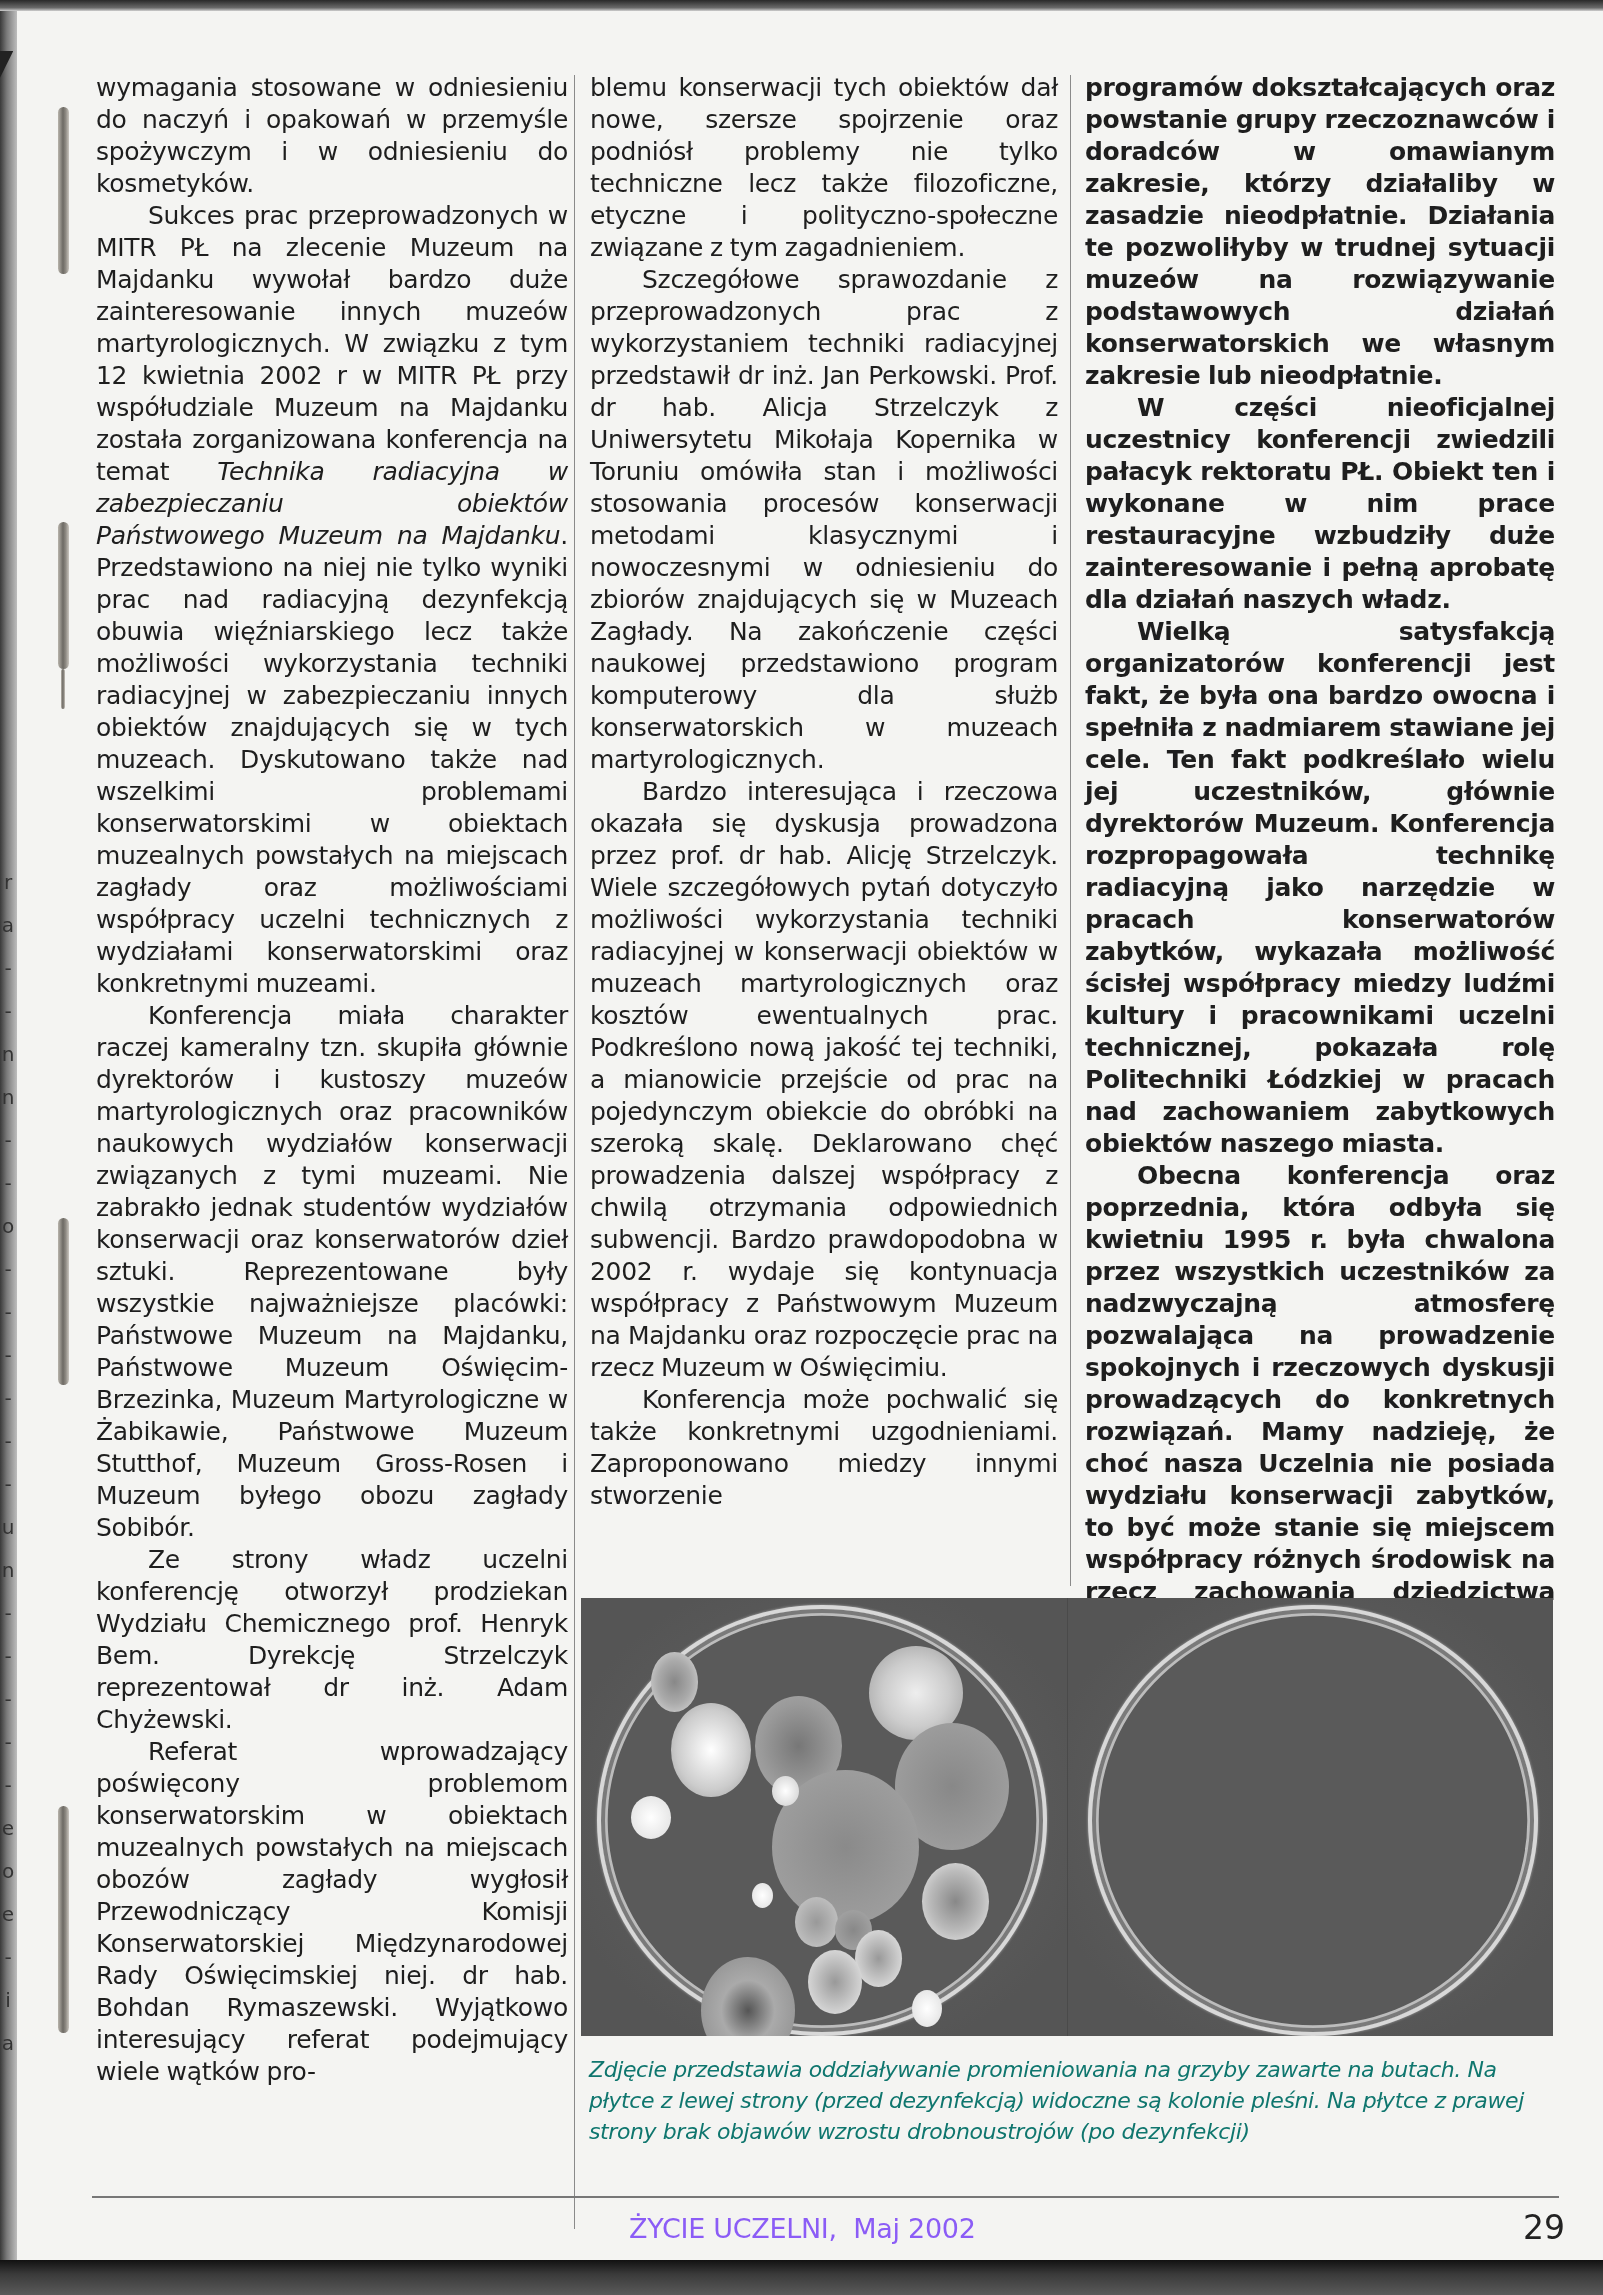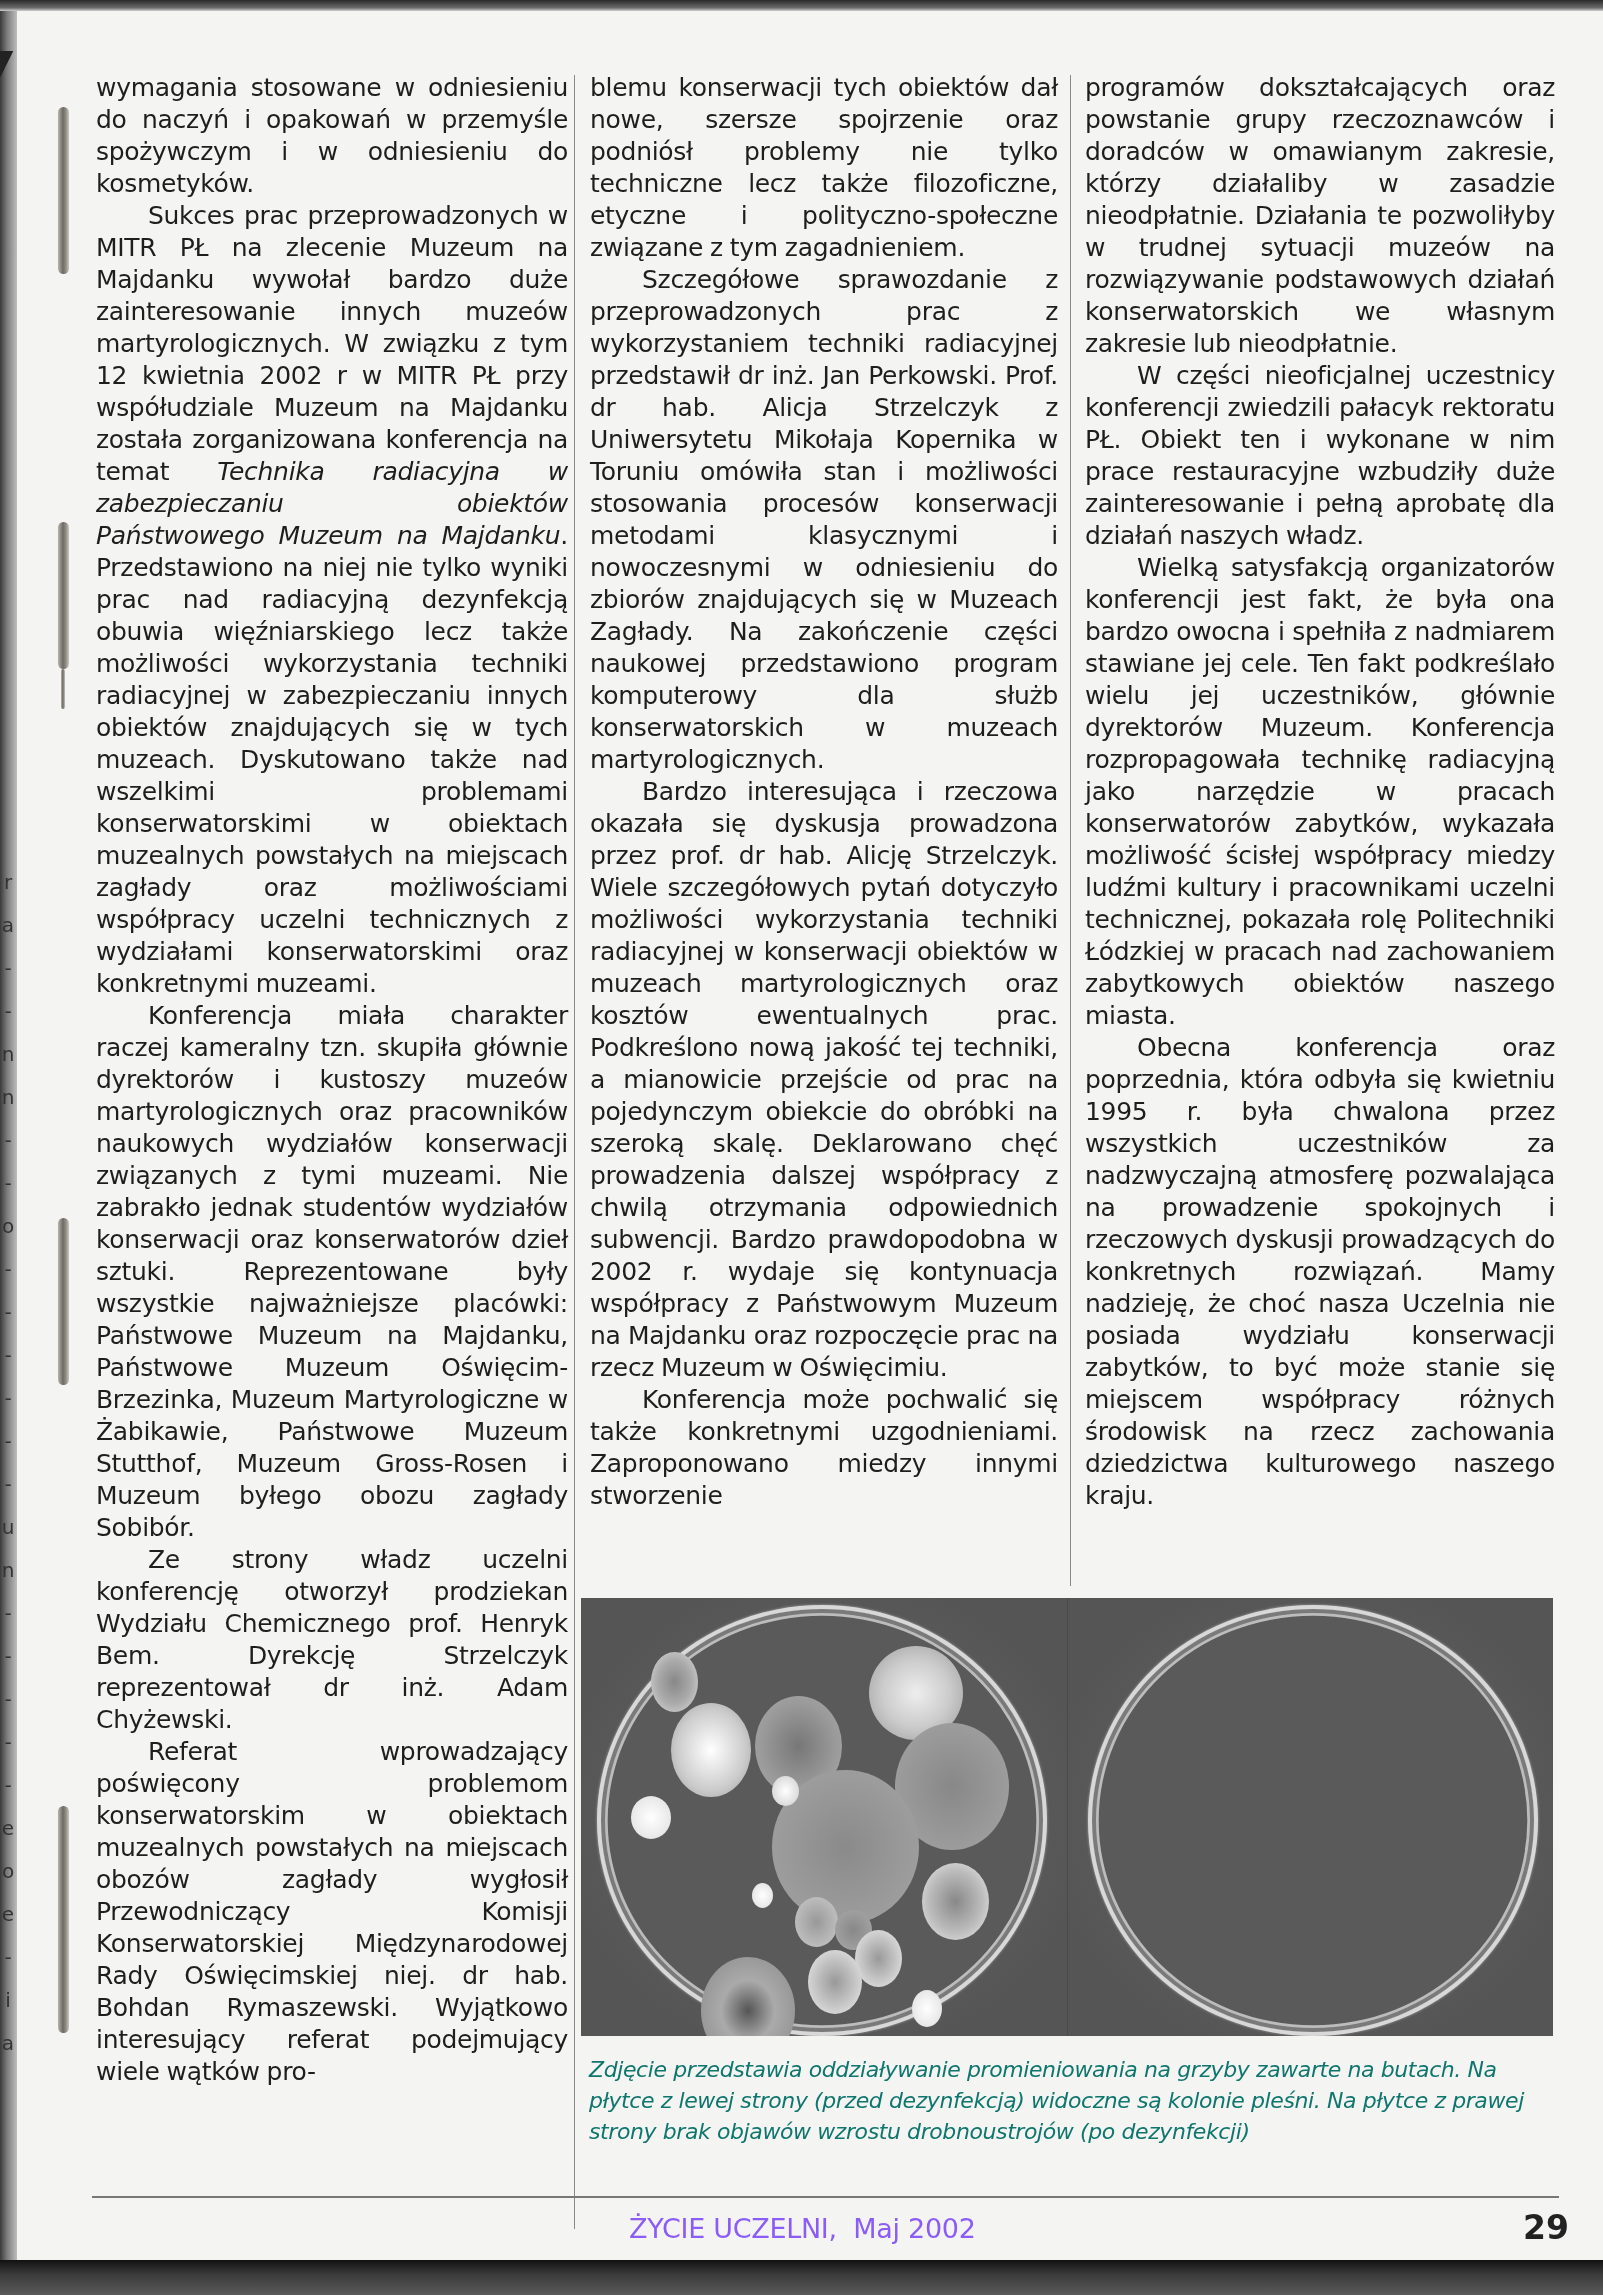--- a/index.html
+++ b/index.html
@@ -36,21 +36,21 @@
   .col {
     position: absolute; top: 72px; width: 472px;
     font-size: 25px; line-height: 32px; text-align: justify;
     hyphens: manual; letter-spacing: -0.3px; word-spacing: -0.7px;
   }
   .col p { margin: 0; text-indent: 0; }
   .col p.ind { text-indent: 52px; }
   .col em { font-style: italic; }
   #col-left { left: 96px; }
   #col-mid { left: 590px; width: 468px; }
-  #col-right { left: 1085px; width: 470px; }
+  #col-right { left: 1085px; width: 470px; font-weight: bold; }
   .divider {
     position: absolute; width: 1.3px; background: #8a8a8a;
   }
   .photo {
     position: absolute; left: 581px; top: 1598px; width: 972px; height: 438px;
     background: #5c5c5c; display: flex; overflow: hidden;
   }
   .photo .half { position: relative; flex: 1; background: radial-gradient(ellipse at 50% 50%, #666 0%, #555 80%); }
   .photo .half + .half { border-left: 1.3px solid #4a4a4a; }
   .dish {
@@ -65,21 +65,21 @@
     font-style: italic; font-size: 22px; line-height: 31px; color: #0f766e;
     letter-spacing: -0.4px;
   }
   .footer-rule {
     position: absolute; left: 92px; top: 2196px; width: 1467px; height: 2px; background: #777;
   }
   .footer-title {
     position: absolute; left: 629px; top: 2213px; font-size: 27px; letter-spacing: -0.3px; color: #8b5cf6;
   }
   .page-number {
-    position: absolute; left: 1523px; top: 2208px; font-size: 33px; font-weight: bold; color: #222;
+    position: absolute; left: 1523px; top: 2208px; font-size: 33px; font-weight: normal; color: #222;
   }
 </style>
 </head>
 <body>
 
 <div class="top-strip"></div>
 <div class="left-edge">
   <div class="tab"></div>
   <div class="edge-letters" id="edge-letters">
       <div>r</div>

